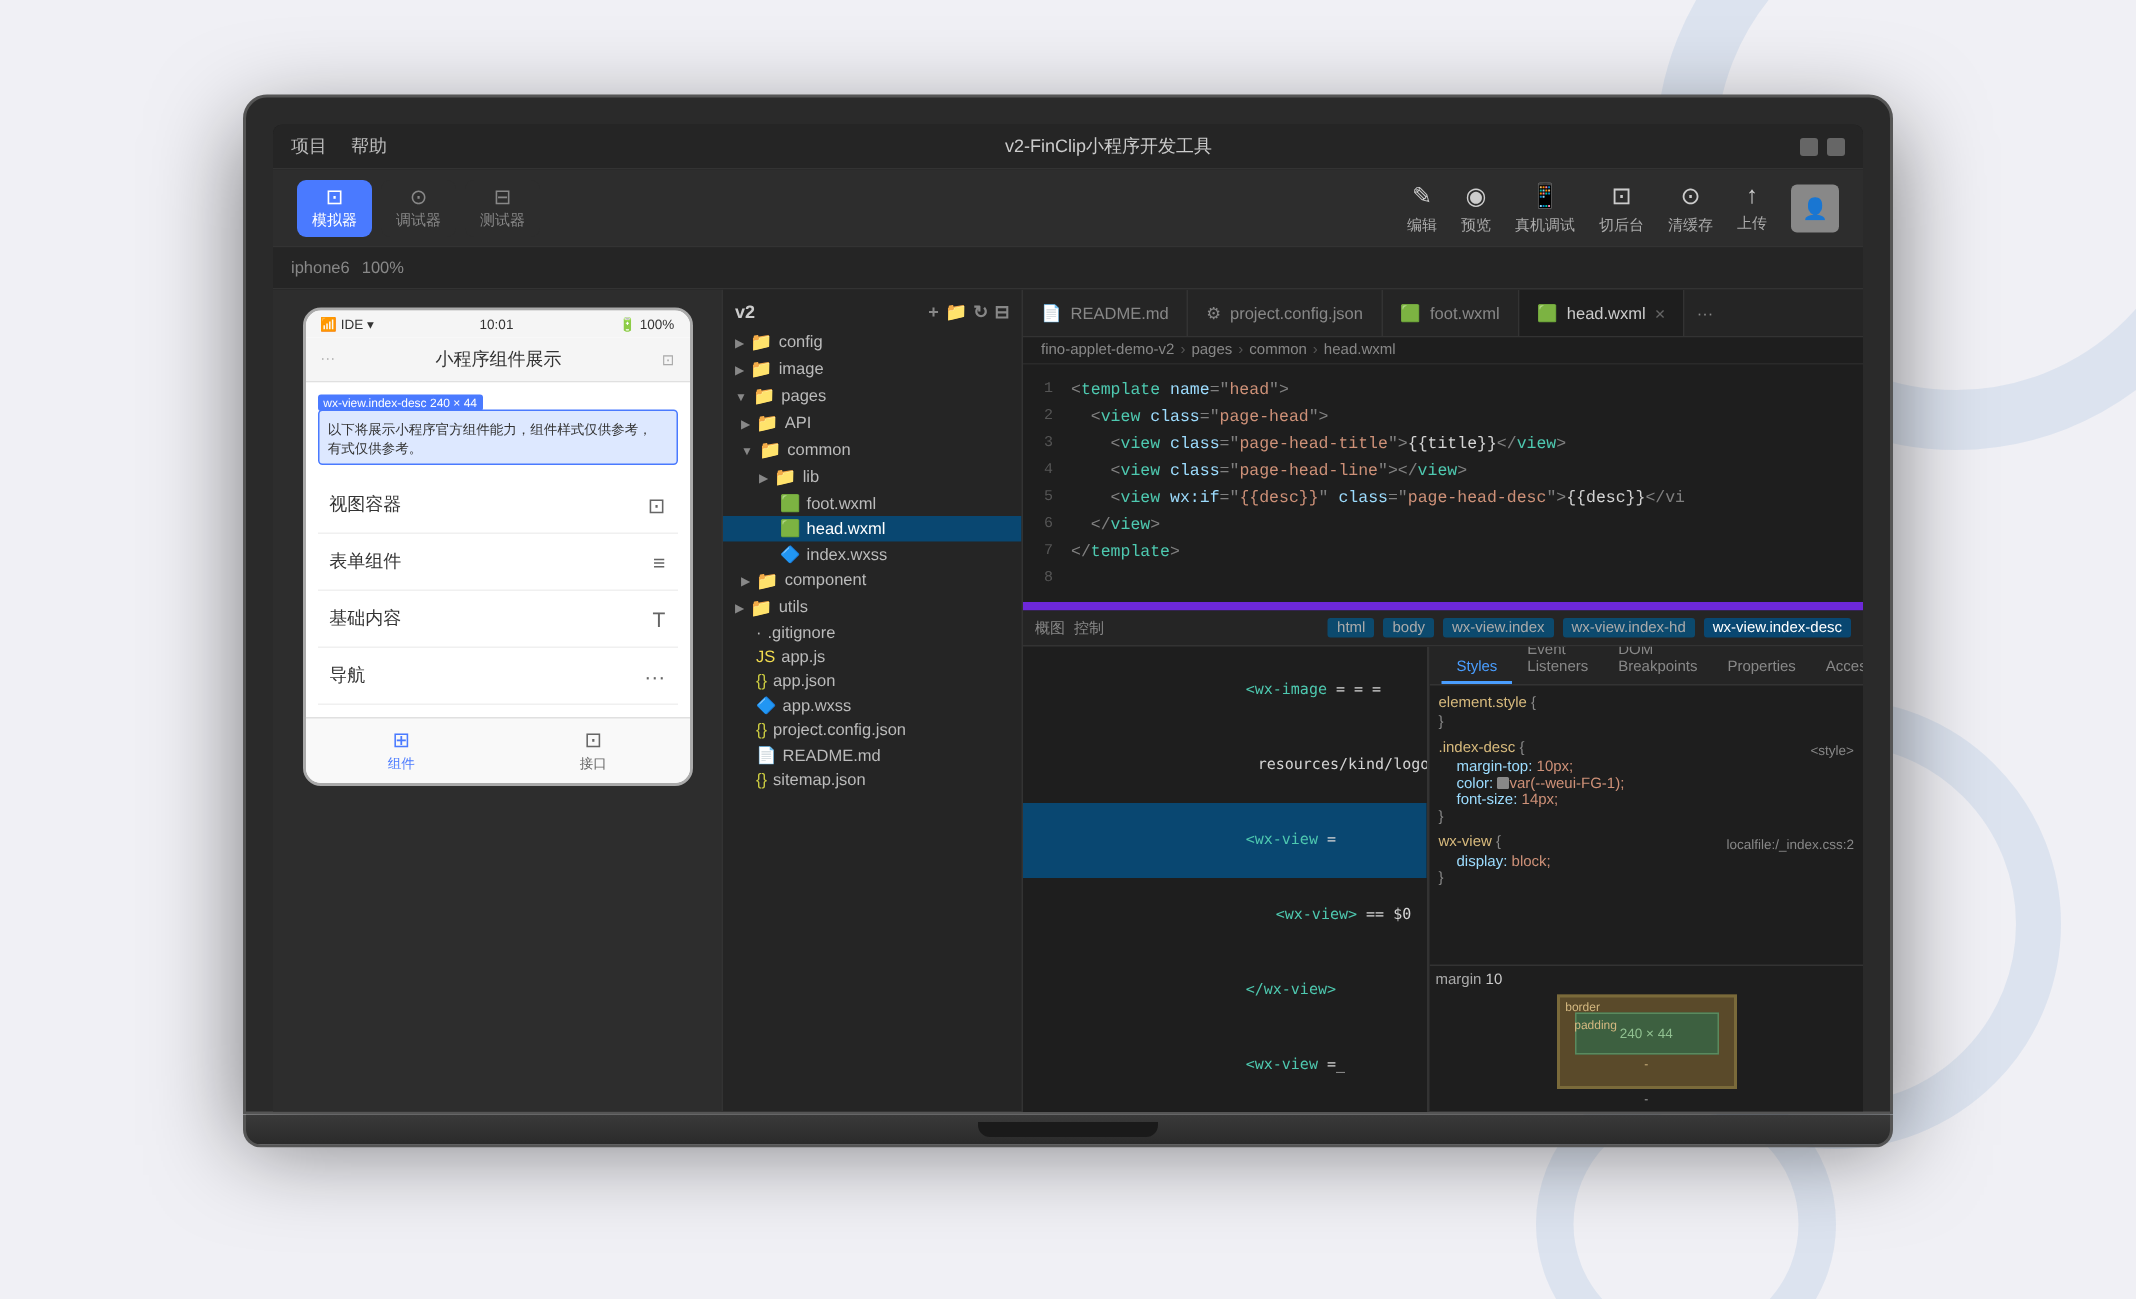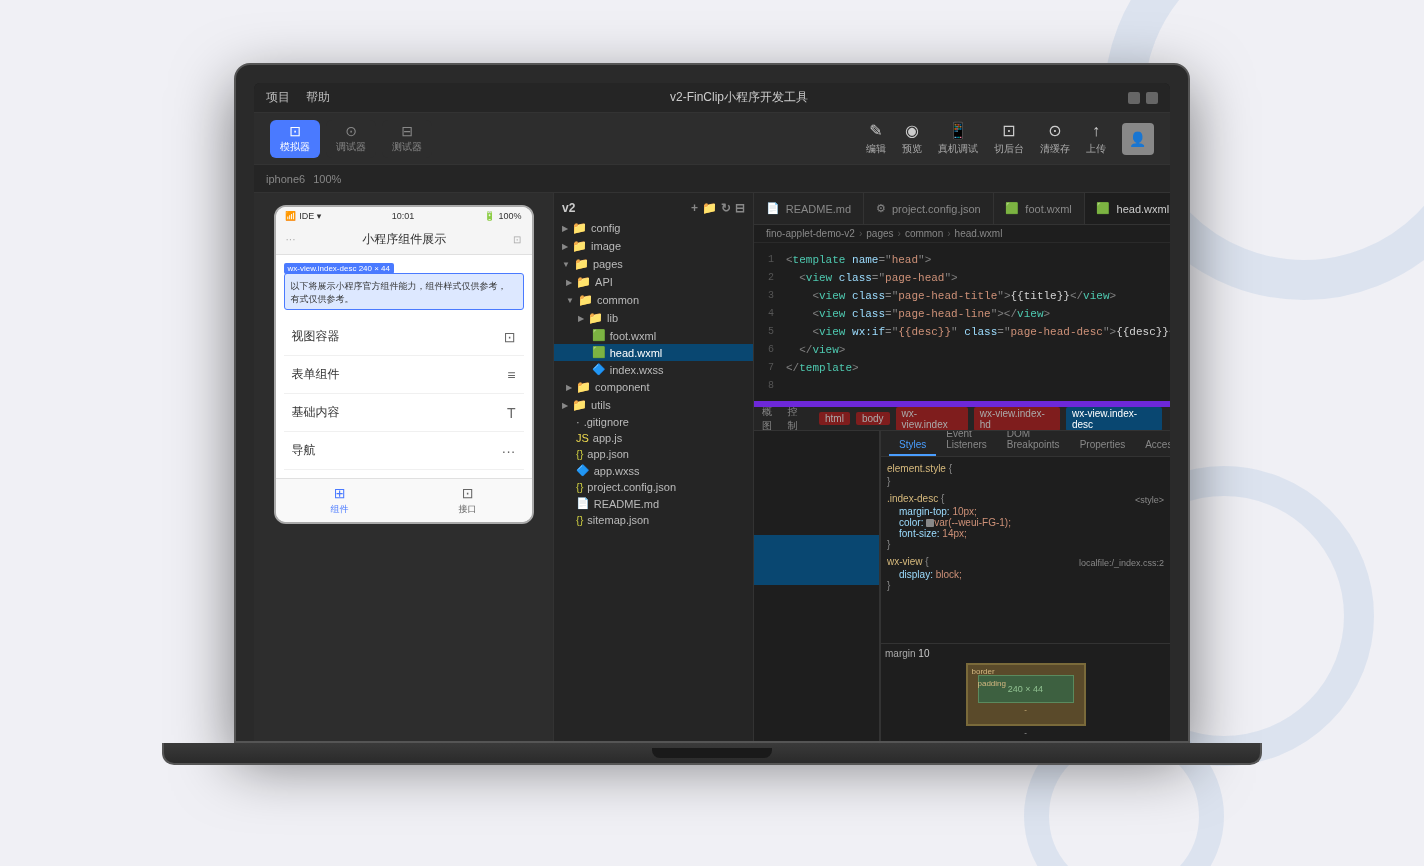--- a/index.html
+++ b/index.html
@@ -41,21 +41,21 @@
     .laptop-outer {
       position: relative;
       width: 1100px;
       height: 740px;
       display: flex;
       flex-direction: column;
       align-items: center;
     }
 
     .laptop-screen-shell {
-      width: 956px;
+      width: 1100px;
       height: 680px;
       background: #2a2a2a;
       border-radius: 16px 16px 0 0;
       padding: 18px 18px 0 18px;
       border: 2px solid #555;
       box-shadow: 0 20px 60px rgba(0,0,0,0.5);
     }
 
     .laptop-screen-inner {
       width: 100%;
@@ -460,21 +460,21 @@
       height: 24px;
       gap: 6px;
       font-size: 10px;
       color: #888;
       border-bottom: 1px solid #333;
       flex-shrink: 0;
       overflow: hidden;
     }
     .devtools-element-tag {
       padding: 1px 6px;
-      background: #7f1d1d;
+      background: #0c4a6e;
       border-radius: 2px;
       cursor: pointer;
       color: #aaa;
       font-size: 10px;
     }
     .devtools-element-tag.active {
       background: #094771;
       color: #fff;
     }
 

